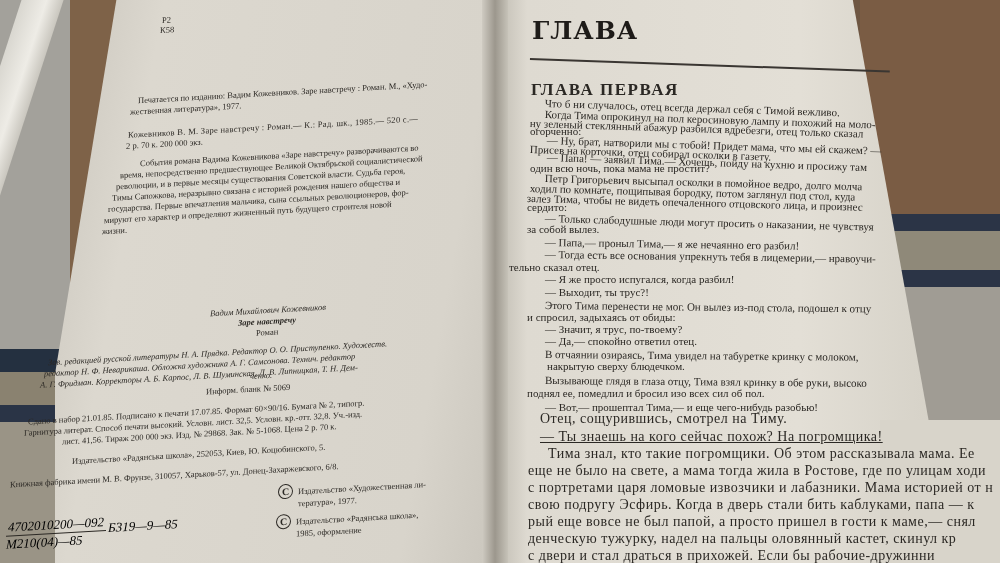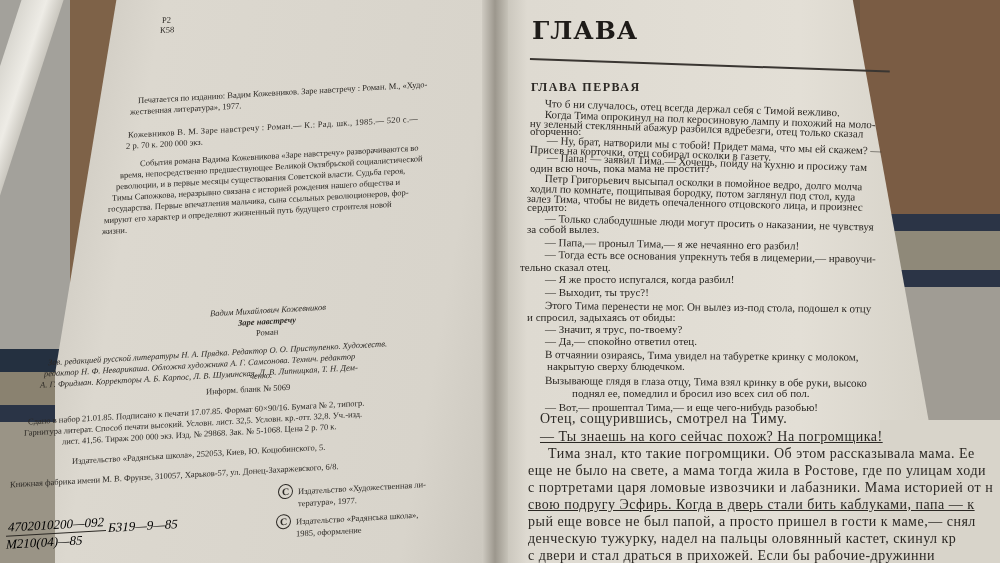--- a/index.html
+++ b/index.html
@@ -42,21 +42,21 @@
   .gutter {
     position:absolute; left:482px; top:0; width:26px; height:563px;
     background:linear-gradient(90deg,#cfcbc2,#9c978d 50%,#c6c2b8);
   }
   .txt { position:absolute; color:#2b2824; white-space:nowrap; }
   .l-small { font-size:8.5px; line-height:11px; }
   .left-page-content { position:absolute; left:0; top:0; width:500px; height:563px; transform:skewY(-3.2deg); transform-origin:0 0; }
   .right-page-content { position:absolute; left:0; top:0; width:1000px; height:563px; }
   .heading-part { font-family:"DejaVu Serif", serif; font-weight:bold; font-size:25px; line-height:26px; letter-spacing:1px; color:#1e1b18; }
   .rule { position:absolute; height:1.5px; background:#3a3632; transform-origin:0 0; }
-  .chapter { font-weight:bold; font-size:12px; letter-spacing:1.5px; }
+  .chapter { font-weight:bold; font-size:17px; letter-spacing:1.5px; }
   .rp { font-size:11px; line-height:13px; }
   .rp-big { font-size:14px; line-height:17px; letter-spacing:0.5px; }
   .copy-c { display:inline-block; width:13px; height:13px; border:1.5px solid #2b2824; border-radius:50%; text-align:center; font-size:10px; line-height:13px; font-weight:bold; margin-right:5px; }
   .frac { position:absolute; font-style:italic; font-size:13px; }
   .frac .num { border-bottom:1.2px solid #2b2824; display:block; padding:0 2px; }
 </style>
 </head>
 <body>
 
 <div class="blanket"></div>
@@ -134,35 +134,35 @@
   <div class="txt rp" style="left:547px;top:151px;transform:rotate(1.8deg);transform-origin:0 0;">— Папа! — заявил Тима.— Хочешь, пойду на кухню и просижу там</div>
   <div class="txt rp" style="left:530px;top:162px;">один всю ночь, пока мама не простит?</div>
   <div class="txt rp" style="left:545px;top:172px;transform:rotate(1.5deg);transform-origin:0 0;">Петр Григорьевич высыпал осколки в помойное ведро, долго молча</div>
   <div class="txt rp" style="left:530px;top:182px;transform:rotate(1.5deg);transform-origin:0 0;">ходил по комнате, пощипывая бородку, потом заглянул под стол, куда</div>
   <div class="txt rp" style="left:527px;top:192px;transform:rotate(1.5deg);transform-origin:0 0;">залез Тима, чтобы не видеть опечаленного отцовского лица, и произнес</div>
   <div class="txt rp" style="left:527px;top:201px;">сердито:</div>
   <div class="txt rp" style="left:545px;top:212px;transform:rotate(1.5deg);transform-origin:0 0;">— Только слабодушные люди могут просить о наказании, не чувствуя</div>
   <div class="txt rp" style="left:527px;top:223px;">за собой вылез.</div>
   <div class="txt rp" style="left:545px;top:236px;transform:rotate(0.8deg);transform-origin:0 0;">— Папа,— проныл Тима,— я же нечаянно его разбил!</div>
   <div class="txt rp" style="left:545px;top:248px;transform:rotate(0.8deg);transform-origin:0 0;">— Тогда есть все основания упрекнуть тебя в лицемерии,— нравоучи-</div>
-  <div class="txt rp" style="left:520px;top:261px;">тельно сказал отец.</div>
+  <div class="txt rp" style="left:509px;top:261px;">тельно сказал отец.</div>
   <div class="txt rp" style="left:545px;top:273px;text-align:center;">— Я же просто испугался, когда разбил!</div>
   <div class="txt rp" style="left:545px;top:286px;">— Выходит, ты трус?!</div>
   <div class="txt rp" style="left:545px;top:299px;transform:rotate(0.6deg);transform-origin:0 0;">Этого Тима перенести не мог. Он вылез из-под стола, подошел к отцу</div>
   <div class="txt rp" style="left:527px;top:311px;">и спросил, задыхаясь от обиды:</div>
   <div class="txt rp" style="left:545px;top:323px;">— Значит, я трус, по-твоему?</div>
   <div class="txt rp" style="left:545px;top:335px;">— Да,— спокойно ответил отец.</div>
   <div class="txt rp" style="left:545px;top:348px;transform:rotate(0.5deg);transform-origin:0 0;">В отчаянии озираясь, Тима увидел на табуретке кринку с молоком,</div>
   <div class="txt rp" style="left:527px;top:360px;margin-left:20px;">накрытую сверху блюдечком.</div>
   <div class="txt rp" style="left:545px;top:374px;transform:rotate(0.5deg);transform-origin:0 0;">Вызывающе глядя в глаза отцу, Тима взял кринку в обе руки, высоко</div>
-  <div class="txt rp" style="left:527px;top:387px;margin-left:45px;">поднял ее, помедлил и бросил изо всех сил об пол.</div>
+  <div class="txt rp" style="left:527px;top:387px;">поднял ее, помедлил и бросил изо всех сил об пол.</div>
   <div class="txt rp-big" style="left:540px;top:410px;">Отец, сощурившись, смотрел на Тиму.</div>
   <div class="txt rp" style="left:545px;top:401px;">— Вот,— прошептал Тима,— и еще чего-нибудь разобью!</div>
   <div class="txt rp-big" style="left:540px;top:428px;text-decoration:underline;">— Ты знаешь на кого сейчас похож? На погромщика!</div>
   <div class="txt rp-big" style="left:548px;top:445px;">Тима знал, кто такие погромщики. Об этом рассказывала мама. Ее</div>
   <div class="txt rp-big" style="left:528px;top:462px;">еще не было на свете, а мама тогда жила в Ростове, где по улицам ходи</div>
   <div class="txt rp-big" style="left:528px;top:479px;">с портретами царя ломовые извозчики и лабазники. Мама историей от н</div>
-  <div class="txt rp-big" style="left:528px;top:496px;text-decoration:underline;">свою подругу Эсфирь. Когда в дверь стали бить каблуками, папа — к</div>
+  <div class="txt rp-big" style="left:528px;top:496px;">свою подругу Эсфирь. Когда в дверь стали бить каблуками, папа — к</div>
   <div class="txt rp-big" style="left:528px;top:513px;">рый еще вовсе не был папой, а просто пришел в гости к маме,— снял</div>
   <div class="txt rp-big" style="left:528px;top:530px;">денческую тужурку, надел на пальцы оловянный кастет, скинул кр</div>
   <div class="txt rp-big" style="left:528px;top:547px;">с двери и стал драться в прихожей. Если бы рабочие-дружинни</div>
 
 </div>
 
 </body></html>

